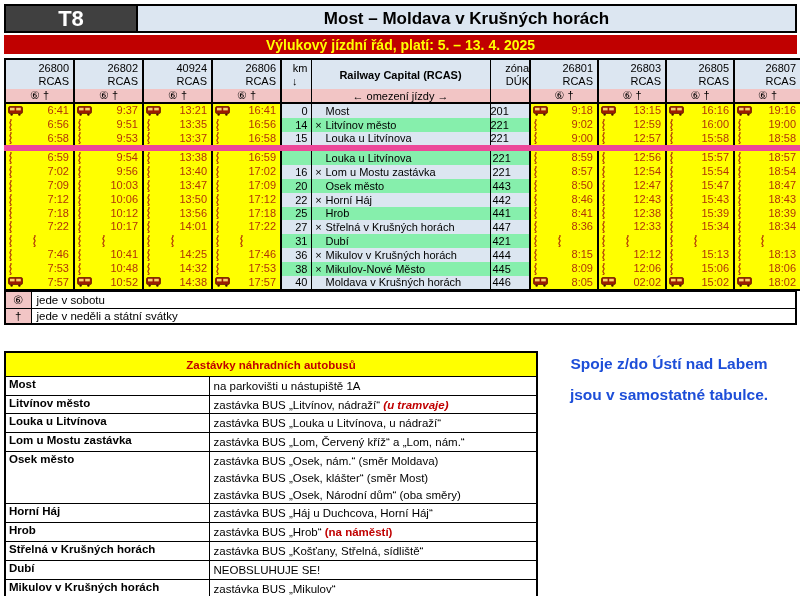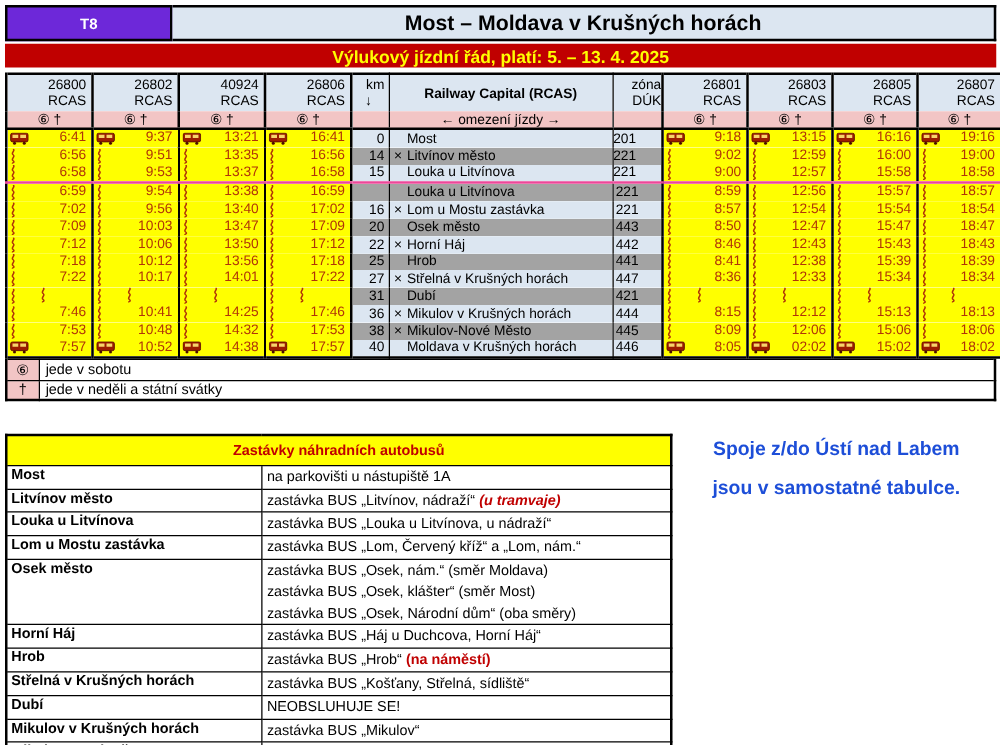--- a/index.html
+++ b/index.html
@@ -1,22 +1,22 @@
 <!DOCTYPE html>
 <html><head>
 <meta charset="utf-8">
 <style>
   html,body{margin:0;padding:0;background:#fff;width:800px;height:596px;overflow:hidden;
     font-family:"Liberation Sans",sans-serif;-webkit-font-smoothing:antialiased;}
   .page{position:relative;width:800px;height:596px;}
 
   
   .route-header{display:flex;margin:4px 3px 0 4px;height:29px;box-sizing:border-box;}
-  .line-code{width:134px;background:#6d28d9;border:2px solid #000;display:flex;align-items:center;justify-content:center;
-    color:#fff;font-weight:bold;font-size:12px;box-sizing:border-box;}
+  .line-code{width:134px;background:#404040;border:2px solid #000;display:flex;align-items:center;justify-content:center;
+    color:#fff;font-weight:bold;font-size:22px;box-sizing:border-box;}
   .route-title{flex:1;background:#dce6f1;border:2px solid #000;border-left:none;display:flex;align-items:center;justify-content:center;
     color:#000;font-weight:bold;font-size:17px;box-sizing:border-box;}
   .banner{margin:2px 3px 0 4px;height:19px;background:#c00000;color:#ffff00;font-weight:bold;font-size:14px;
     display:flex;align-items:center;justify-content:center;box-sizing:border-box;}
 
   
   table{border-collapse:collapse;table-layout:fixed;}
   .tt{margin:4px 3px 0 4px;width:793px;border:2px solid #000;}
   .tt th,.tt td{padding:0;font-size:11px;color:#000;overflow:hidden;white-space:nowrap;box-sizing:border-box;}
   .tt thead th{background:#dce6f1;font-weight:normal;height:30px;vertical-align:middle;}
@@ -32,22 +32,22 @@
   .c-station{border-left:1px solid #000;}
   .c-zone{border-left:1px solid #000;border-right:2px solid #000;}
   .tt tbody td{height:13.8px;}
   .tt tbody td.time{background:#ffff00;position:relative;}
   .tval{display:block;text-align:right;padding-right:4px;color:#b03408;font-size:11px;line-height:13.8px;}
   .tval.skip{text-align:center;padding-right:10px;}
   .cicon{position:absolute;left:2px;top:50%;transform:translateY(-50%);line-height:0;}
   .cicon svg{display:block;}
   .tval .cicon2 svg{display:inline-block;vertical-align:middle;}
   tr.alt td.mid{background:#dce6f1;}
-  td.mid{background:#a3a3a3;}
-  tr.sec-end td{border-bottom:2px solid #ec4899;}
+  td.mid{background:#86efac;}
+  tr.sec-end td{border-bottom:6px solid #ec4899;}
   td.kmv{text-align:right;padding-right:3px;}
   td.stv .req{display:inline-block;width:14px;text-align:center;}
   td.zv-r{padding-right:3px;}
   td.zv-l{text-align:left;padding-left:2px;}
 
   
   .legend{margin:0 3px 0 4px;width:793px;border:2px solid #000;border-top:none;}
   .legend td{font-size:11.5px;height:15px;box-sizing:border-box;}
   .legend .sym{width:26px;background:#f2c5c5;text-align:center;border:1px solid #000;border-left:none;}
   .legend .txt{padding-left:5px;border:1px solid #000;border-right:none;}

